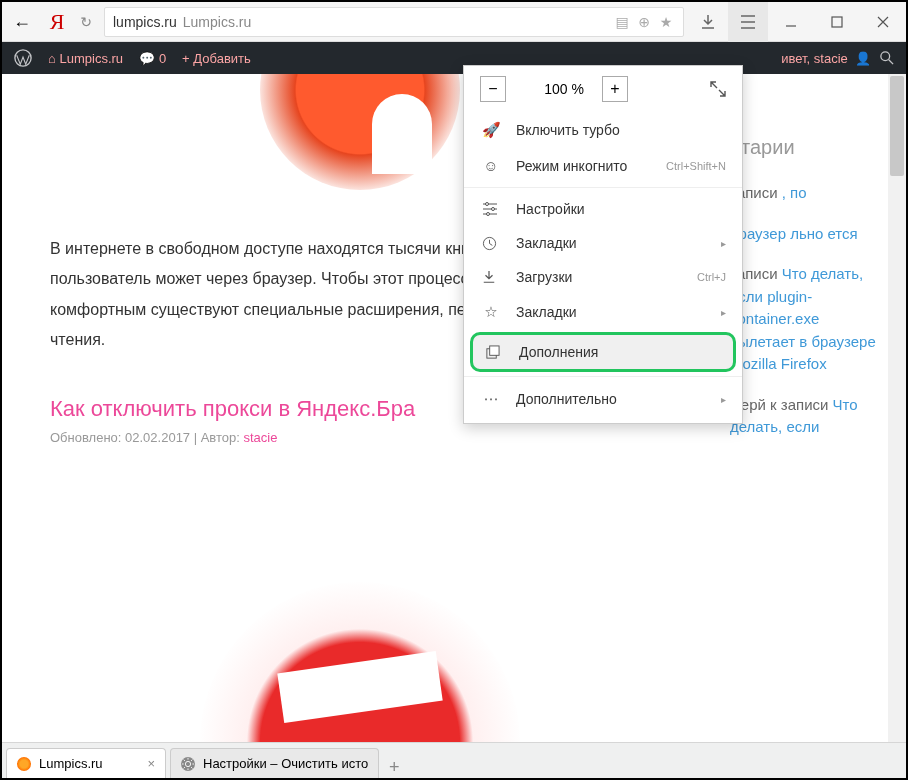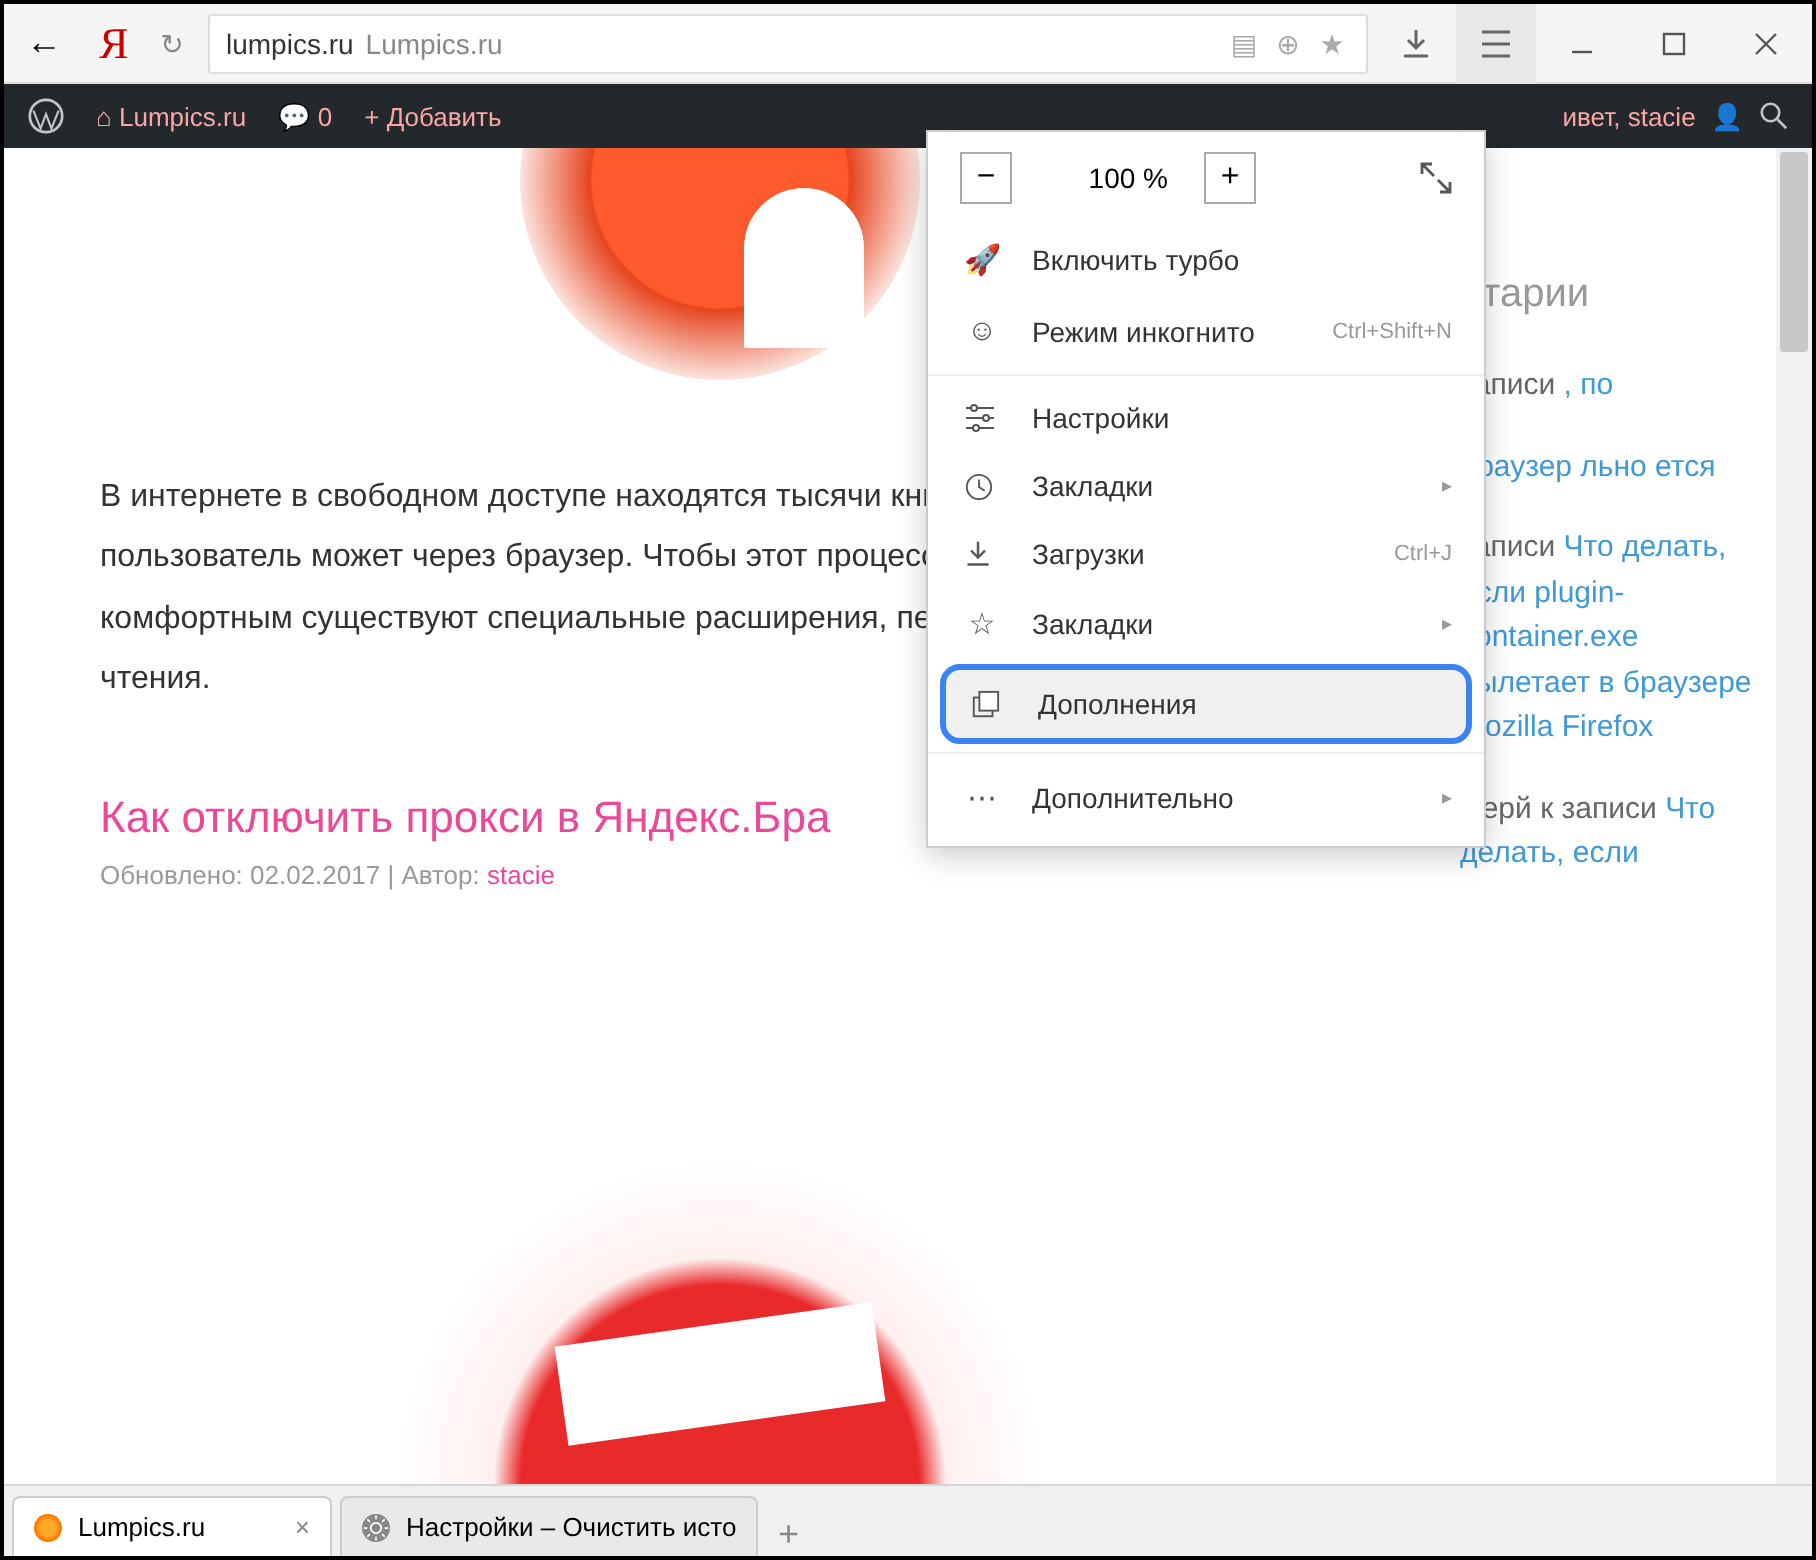--- a/index.html
+++ b/index.html
@@ -39,21 +39,21 @@
 .menu { position: absolute; top: 63px; left: 461px; width: 280px; background: #fff; border: 1px solid #ccc; box-shadow: 0 4px 14px rgba(0,0,0,.2); z-index: 50; padding-bottom: 6px; }
 .zoom-row { display: flex; align-items: center; padding: 10px 16px; gap: 18px; }
 .zoom-box { width: 26px; height: 26px; border: 1px solid #aaa; display: flex; align-items: center; justify-content: center; font-size: 16px; }
 .zoom-pct { width: 60px; text-align: right; }
 .fullscreen { margin-left: auto; font-size: 14px; }
 .menu-item { display: flex; align-items: center; padding: 9px 18px; gap: 16px; color: #333; position: relative; }
 .menu-item .ico { width: 18px; text-align: center; color: #555; font-size: 15px; }
 .menu-item .shortcut { position: absolute; right: 16px; color: #999; font-size: 11px; }
 .menu-item .arrow { position: absolute; right: 16px; color: #999; font-size: 10px; }
 .menu-sep { height: 1px; background: #eee; margin: 4px 0; }
-.menu-highlight { background: #f0f0f0; border: 3px solid #3b82f6; border-radius: 10px; margin: 2px 6px; padding: 9px 12px; }
+.menu-highlight { background: #f0f0f0; border: 3px solid #22c55e; border-radius: 10px; margin: 2px 6px; padding: 9px 12px; }
 .tabstrip { position: absolute; bottom: 0; left: 0; right: 0; height: 36px; background: #eff0f0; border-top: 1px solid #d6d6d6; display: flex; align-items: flex-end; }
 .tab { height: 30px; display: flex; align-items: center; padding: 0 10px; border: 1px solid #ccc; border-bottom: none; background: #fff; margin-left: 4px; font-size: 13px; gap: 8px; min-width: 160px; border-radius: 4px 4px 0 0; }
 .tab.inactive { background: #e9e9e9; }
 .tab .close { margin-left: auto; color: #888; }
 .tab .favicon { width: 14px; height: 14px; border-radius: 50%; }
 .newtab { width: 30px; text-align: center; color: #888; font-size: 18px; }
 svg { display: block; }
 </style>
 </head>
 <body>

